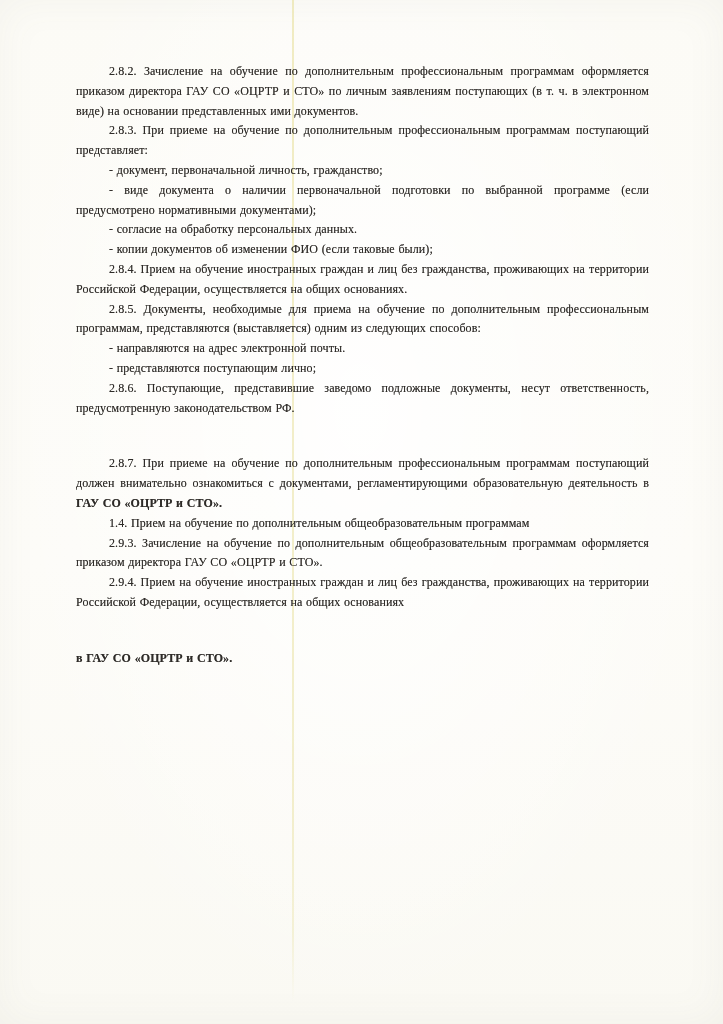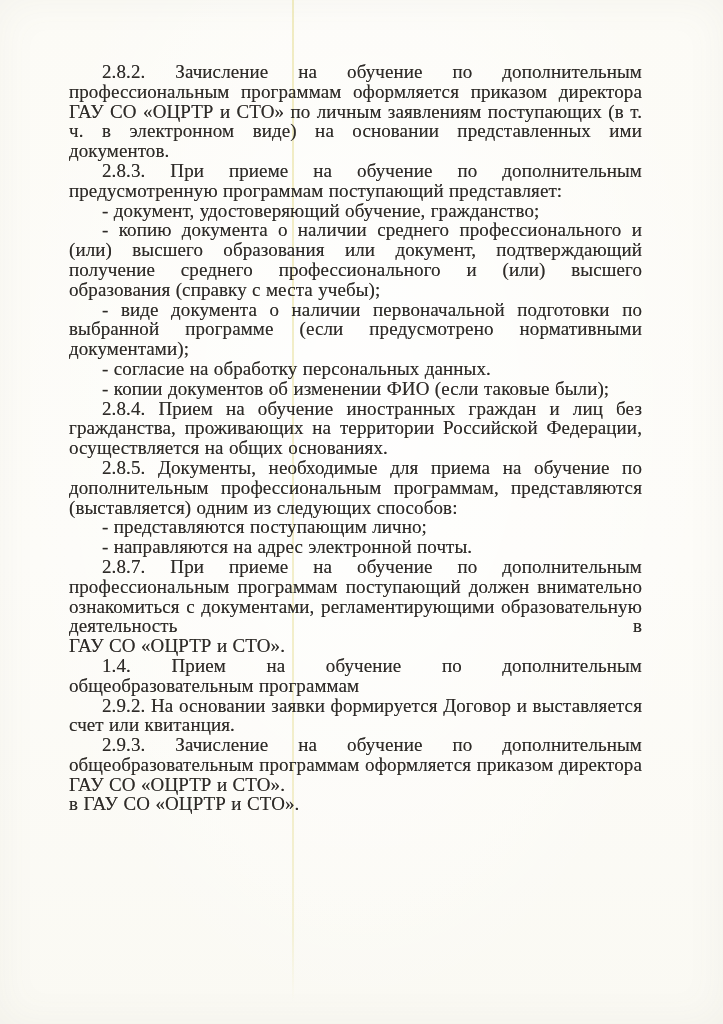--- a/index.html
+++ b/index.html
@@ -31,75 +31,77 @@
     height: 1002px;
     background: linear-gradient(180deg,
       rgba(228,219,140,0.50) 0%,
       rgba(228,219,140,0.42) 80%,
       rgba(228,219,140,0.30) 93%,
       rgba(228,219,140,0) 100%);
     pointer-events: none;
   }
   .text-block {
     position: absolute;
-    left: 69px;
+    left: 76px;
     top: 62px;
     width: 573px;
-    font-size: 19px;
+    font-size: 12px;
     line-height: 19.8px;
     color: #2e2b28;
     text-align: justify;
     letter-spacing: 0.1px;
     word-spacing: 0.5px;
     text-rendering: optimizeLegibility;
   }
   .para {
     margin: 0;
     text-indent: 33px;
   }
   .para.has-tail {
     text-indent: 0;
+    margin-top: 36px;
   }
   .para .main-lines {
     display: block;
     text-align: justify;
     text-align-last: justify;
     text-indent: 33px;
   }
   .para .tail-line {
     display: block;
     text-align: left;
     text-indent: 0;
+    font-weight: bold;
   }
   
   .text-block {
     text-shadow: 0 0 0.4px rgba(46,43,40,0.55);
   }
 </style>
 </head>
 <body>
 
 <div class="page">
   <div class="fold-line"></div>
   <div class="text-block">
       <p class="para">2.8.2. Зачисление на обучение по дополнительным профессиональным программам оформляется приказом директора ГАУ СО «ОЦРТР и СТО» по личным заявлениям поступающих (в т. ч. в электронном виде) на основании представленных ими документов.</p>
-      <p class="para">2.8.3. При приеме на обучение по дополнительным предусмотренную программам поступающий представляет:</p>
-      <p class="para">- документ, удостоверяющий обучение, гражданство;</p>
-      <p class="para">- копию документа о наличии среднего профессионального и (или) высшего образования или документ, подтверждающий получение среднего профессионального и (или) высшего образования (справку с места учебы);</p>
+      <p class="para">2.8.3. При приеме на обучение по дополнительным профессиональным программам поступающий представляет:</p>
+      <p class="para">- документ, первоначальной личность, гражданство;</p>
       <p class="para">- виде документа о наличии первоначальной подготовки по выбранной программе (если предусмотрено нормативными документами);</p>
       <p class="para">- согласие на обработку персональных данных.</p>
       <p class="para">- копии документов об изменении ФИО (если таковые были);</p>
       <p class="para">2.8.4. Прием на обучение иностранных граждан и лиц без гражданства, проживающих на территории Российской Федерации, осуществляется на общих основаниях.</p>
       <p class="para">2.8.5. Документы, необходимые для приема на обучение по дополнительным профессиональным программам, представляются (выставляется) одним из следующих способов:</p>
+      <p class="para">- направляются на адрес электронной почты.</p>
       <p class="para">- представляются поступающим лично;</p>
-      <p class="para">- направляются на адрес электронной почты.</p>
+      <p class="para">2.8.6. Поступающие, представившие заведомо подложные документы, несут ответственность, предусмотренную законодательством РФ.</p>
       <p class="para has-tail">
         <span class="main-lines">2.8.7. При приеме на обучение по дополнительным профессиональным программам поступающий должен внимательно ознакомиться с документами, регламентирующими образовательную деятельность в</span>
         <span class="tail-line">ГАУ СО «ОЦРТР и СТО».</span>
       </p>
       <p class="para">1.4. Прием на обучение по дополнительным общеобразовательным программам</p>
-      <p class="para">2.9.2. На основании заявки формируется Договор и выставляется счет или квитанция.</p>
       <p class="para">2.9.3. Зачисление на обучение по дополнительным общеобразовательным программам оформляется приказом директора ГАУ СО «ОЦРТР и СТО».</p>
+      <p class="para">2.9.4. Прием на обучение иностранных граждан и лиц без гражданства, проживающих на территории Российской Федерации, осуществляется на общих основаниях</p>
       <p class="para has-tail">
         <span class="tail-line">в ГАУ СО «ОЦРТР и СТО».</span>
       </p>
     </div>
 </div>
 
 </body></html>

